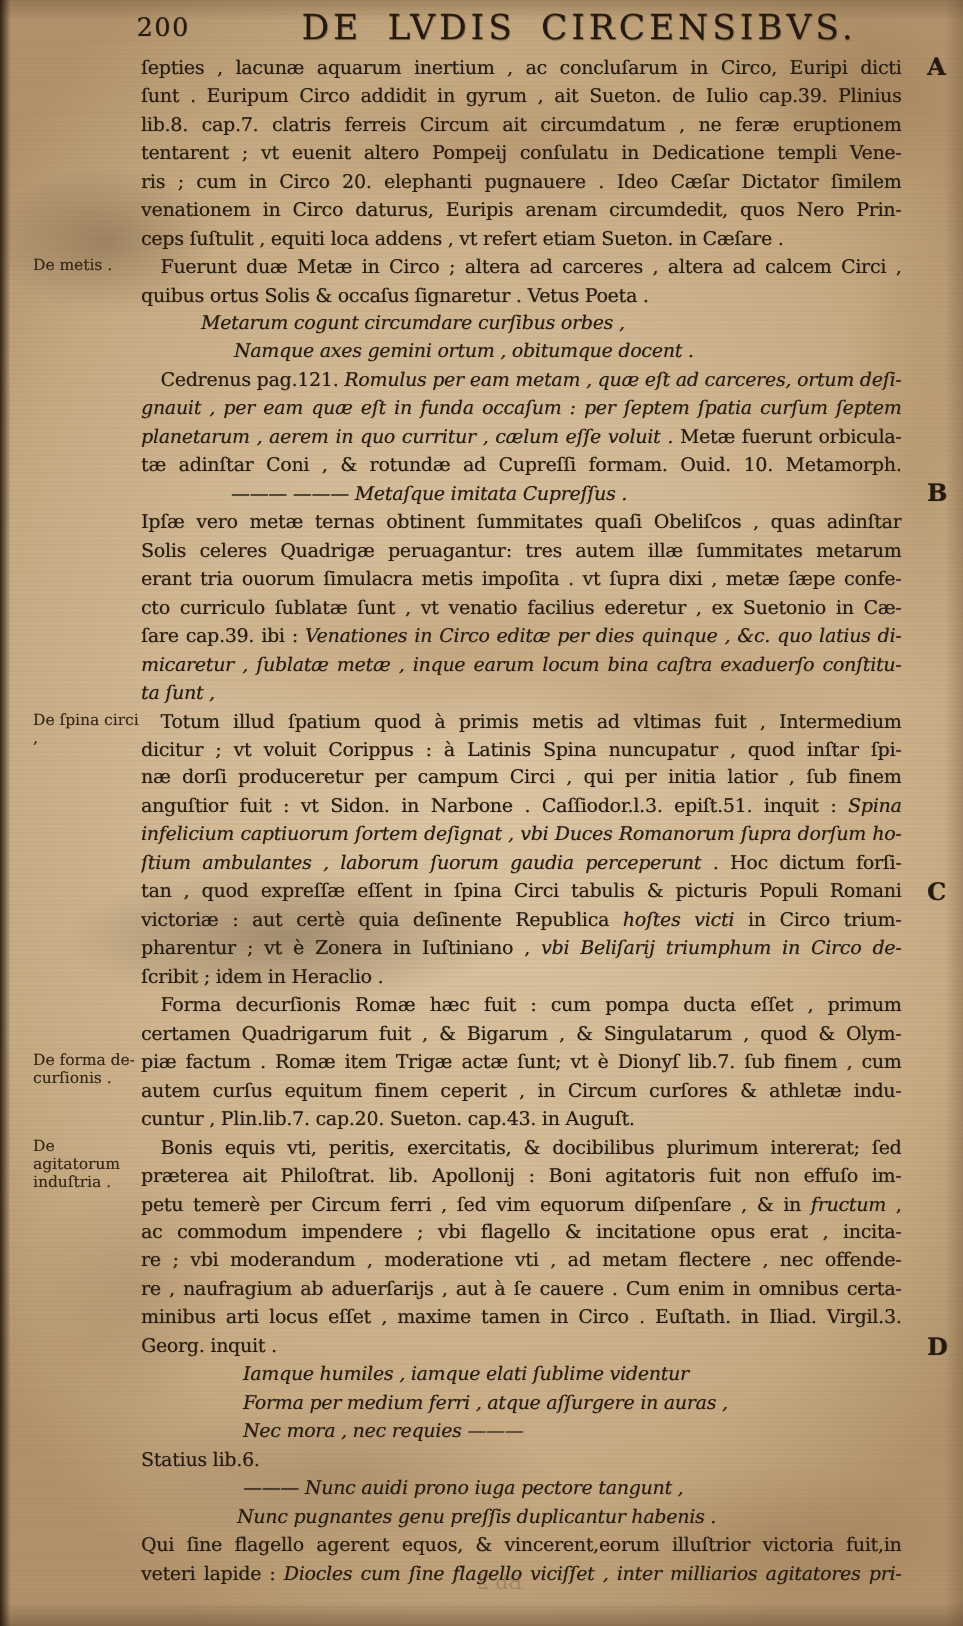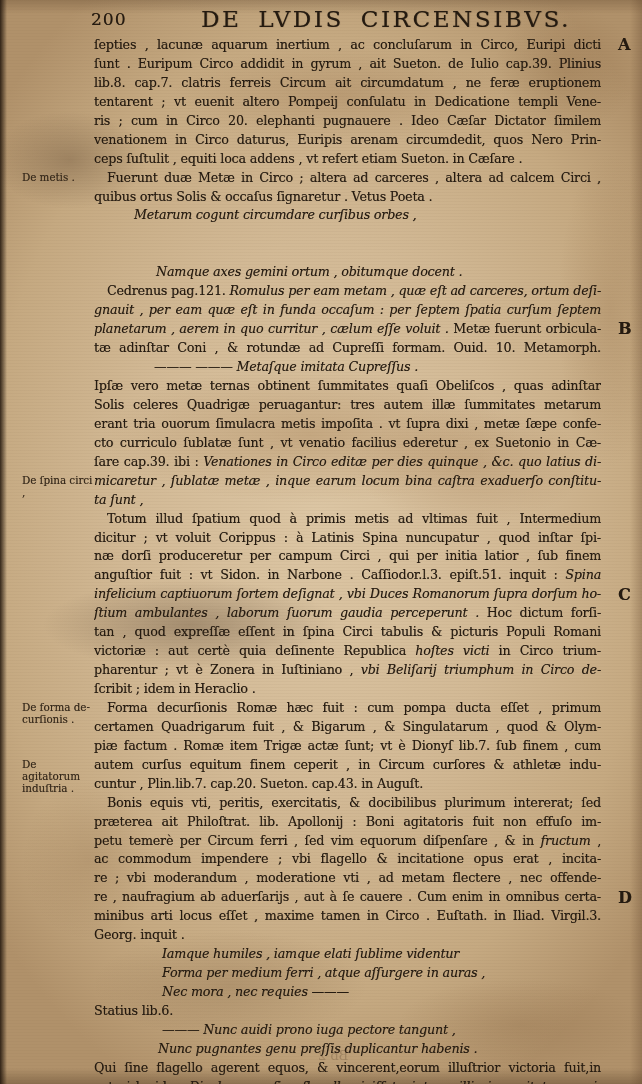--- a/index.html
+++ b/index.html
@@ -55,21 +55,21 @@
       <div class="line j"><span class="rm">ſepties , lacunæ aquarum inertium , ac concluſarum in Circo, Euripi dicti</span></div>
       <div class="line j"><span class="rm">ſunt . Euripum Circo addidit in gyrum , ait Sueton. de Iulio cap.39. Plinius</span></div>
       <div class="line j"><span class="rm">lib.8. cap.7. clatris ferreis Circum ait circumdatum , ne feræ eruptionem</span></div>
       <div class="line j"><span class="rm">tentarent ; vt euenit altero Pompeij conſulatu in Dedicatione templi Vene-</span></div>
       <div class="line j"><span class="rm">ris ; cum in Circo 20. elephanti pugnauere . Ideo Cæſar Dictator ſimilem</span></div>
       <div class="line j"><span class="rm">venationem in Circo daturus, Euripis arenam circumdedit, quos Nero Prin-</span></div>
       <div class="line"><span class="rm">ceps ſuſtulit , equiti loca addens , vt refert etiam Sueton. in Cæſare .</span></div>
       <div class="line j" style="padding-left: 13px;"><span class="rm">Fuerunt duæ Metæ in Circo ; altera ad carceres , altera ad calcem Circi ,</span></div>
       <div class="line"><span class="rm">quibus ortus Solis &amp; occaſus ſignaretur .  Vetus Poeta .</span></div>
       <div class="line" style="padding-left: 40px;"><span class="it">Metarum cogunt circumdare curſibus orbes ,</span></div>
-      <div class="line" style="padding-left: 62px; margin-top: 38px;"><span class="it">Namque axes gemini ortum , obitumque docent .</span></div>
+      <div class="line" style="padding-left: 62px;"><span class="it">Namque axes gemini ortum , obitumque docent .</span></div>
       <div class="line j" style="padding-left: 13px;"><span class="rm">Cedrenus pag.121. </span><span class="it">Romulus per eam metam , quæ eſt ad carceres, ortum deſi-</span></div>
       <div class="line j"><span class="it">gnauit , per eam quæ eſt in funda occaſum : per ſeptem ſpatia curſum ſeptem</span></div>
       <div class="line j"><span class="it">planetarum , aerem in quo curritur , cælum eſſe voluit .</span><span class="rm"> Metæ fuerunt orbicula-</span></div>
       <div class="line j"><span class="rm">tæ adinſtar Coni , &amp; rotundæ ad Cupreſſi formam. Ouid. 10. Metamorph.</span></div>
       <div class="line" style="padding-left: 60px;"><span class="rm">——— ——— </span><span class="it">Metaſque imitata Cupreſſus .</span></div>
       <div class="line j"><span class="rm">Ipſæ vero metæ ternas obtinent ſummitates quaſi Obeliſcos , quas adinſtar</span></div>
       <div class="line j"><span class="rm">Solis celeres Quadrigæ peruagantur:  tres autem illæ ſummitates metarum</span></div>
       <div class="line j"><span class="rm">erant tria ouorum ſimulacra metis impoſita . vt ſupra dixi , metæ ſæpe confe-</span></div>
       <div class="line j"><span class="rm">cto curriculo ſublatæ ſunt , vt venatio facilius ederetur , ex Suetonio in Cæ-</span></div>
       <div class="line j"><span class="rm">ſare cap.39. ibi : </span><span class="it">Venationes in Circo editæ per dies quinque , &amp;c. quo latius di-</span></div>
@@ -99,21 +99,20 @@
       <div class="line j"><span class="rm">minibus arti locus eſſet , maxime tamen in Circo . Euſtath. in Iliad. Virgil.3.</span></div>
       <div class="line"><span class="rm">Georg. inquit .</span></div>
       <div class="line" style="padding-left: 68px;"><span class="it">Iamque humiles , iamque elati ſublime videntur</span></div>
       <div class="line" style="padding-left: 68px;"><span class="it">Forma per medium ferri , atque aſſurgere in auras ,</span></div>
       <div class="line" style="padding-left: 68px;"><span class="it">Nec mora , nec requies ———</span></div>
       <div class="line"><span class="rm">Statius lib.6.</span></div>
       <div class="line" style="padding-left: 68px;"><span class="rm">——— </span><span class="it">Nunc auidi prono iuga pectore tangunt ,</span></div>
       <div class="line" style="padding-left: 64px;"><span class="it">Nunc pugnantes genu preſſis duplicantur habenis .</span></div>
       <div class="line j"><span class="rm">Qui ſine flagello agerent equos, &amp; vincerent,eorum illuſtrior victoria fuit,in</span></div>
       <div class="line j"><span class="rm">veteri lapide : </span><span class="it">Diocles cum  ſine flagello viciſſet , inter milliarios agitatores pri-</span></div>
-      <div class="line cw"><span class="it">mum</span></div>
     </div>
   <div>
       <div class="mletter" style="top: 35px;">A</div>
       <div class="mletter" style="top: 319.25px;">B</div>
       <div class="mletter" style="top: 584.55px;">C</div>
       <div class="mletter" style="top: 887.75px;">D</div>
     </div>
   <div>
       <div class="mnote" style="top: 171.65px;">
         <div>De metis .</div>

